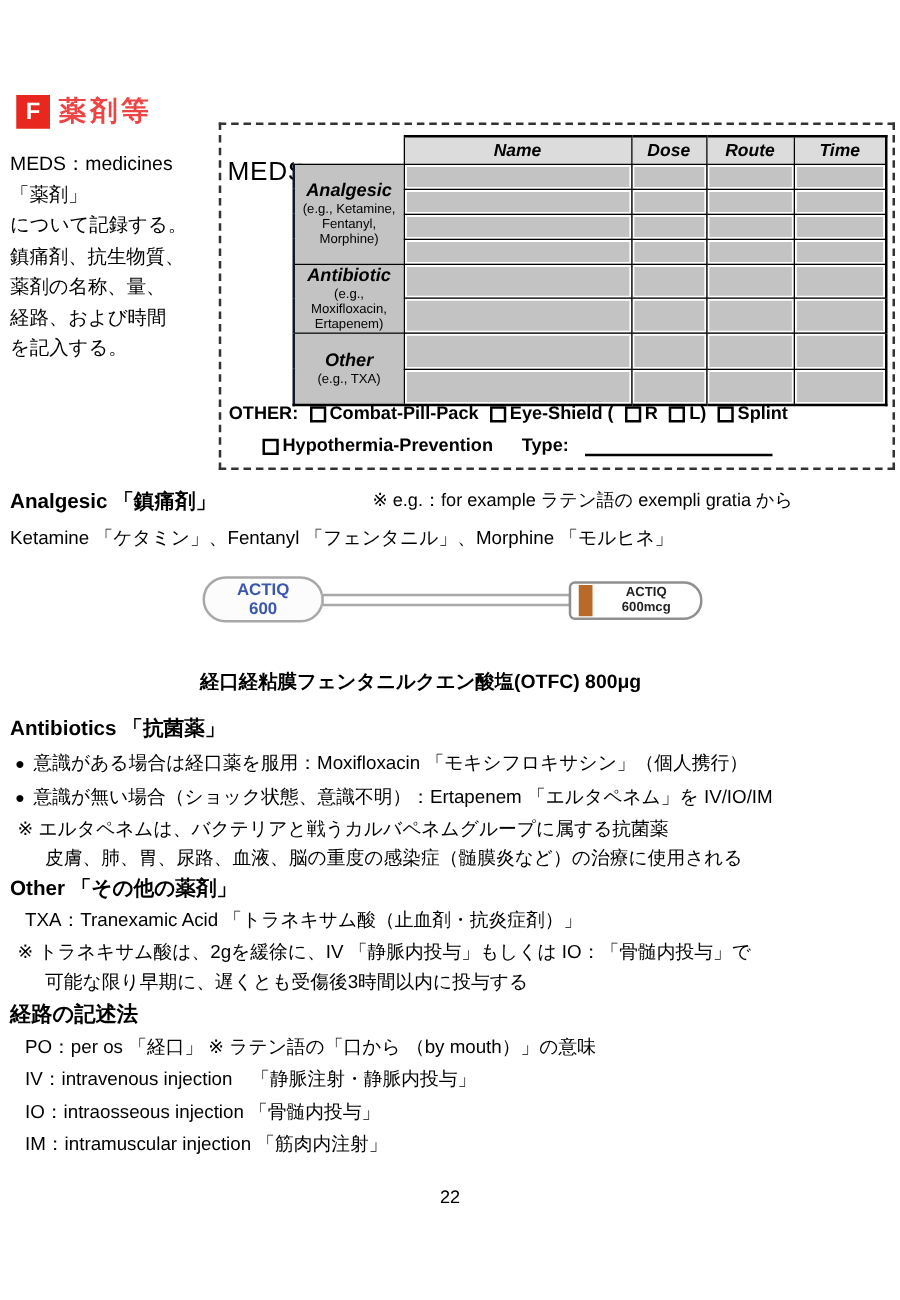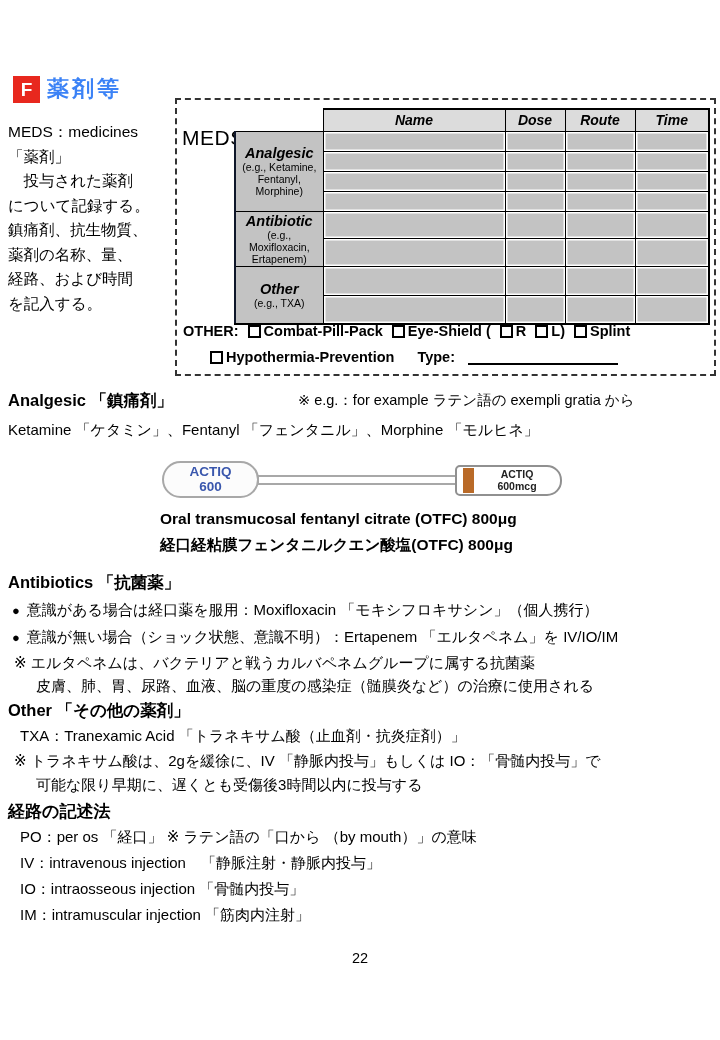--- a/index.html
+++ b/index.html
@@ -2,21 +2,21 @@
 <html><head>
 <meta charset="utf-8">
 <style>
 * { margin:0; padding:0; box-sizing:border-box; }
 html,body { background:#ffffff; }
 .page { position:relative; width:720px; height:1040px; background:#fff; font-family:"Liberation Sans","DejaVu Sans",sans-serif; color:#000; overflow:hidden; }
 .abs { position:absolute; }
 
 
 .f-badge { left:13px; top:76px; width:27px; height:27px; background:#e8281e; color:#fff; font-weight:bold; font-size:19px; display:flex; align-items:center; justify-content:center; }
-.page-title { left:47px; top:74px; font-size:22px; font-weight:bold; color:#3b82f6; letter-spacing:3px; }
+.page-title { left:47px; top:74px; font-size:22px; font-weight:bold; color:#ef4444; letter-spacing:3px; }
 
 
 .intro { left:8px; top:120px; width:170px; font-size:15.5px; line-height:24.5px; }
 
 
 .meds-box { left:175px; top:98px; width:541px; height:278px; border:2px dashed #333; }
 .meds-label { position:absolute; left:5px; top:26px; font-weight:normal; font-size:21px; letter-spacing:0.5px; }
 .meds-table { position:absolute; left:57px; top:8px; border-collapse:collapse; table-layout:fixed;padding-left:39px; }
 .meds-table th, .meds-table td { border:1px solid #000; padding:0; }
 .meds-table th { background:#dcdcdc; font-style:italic; font-weight:bold; font-size:14px; height:22px; border-top:2px solid #000; }
@@ -64,21 +64,20 @@
 <body>
 
 <div class="page">
 
   <div class="abs f-badge">F</div>
   <div class="abs page-title">薬剤等</div>
 
   <div class="abs intro">
     <div>MEDS：medicines</div>
     <div>「薬剤」</div>
-    <div>　投与された薬剤</div>
     <div>について記録する。</div>
     <div>鎮痛剤、抗生物質、</div>
     <div>薬剤の名称、量、</div>
     <div>経路、および時間</div>
     <div>を記入する。</div>
   </div>
 
   <div class="abs meds-box">
     <div class="meds-label">MEDS:</div>
 
@@ -201,21 +200,20 @@
     <div class="stick"></div>
     <div class="handle">
       <div class="band"></div>
       <div class="handle-text">
         <div>ACTIQ</div>
         <div>600mcg</div>
       </div>
     </div>
   </div>
 
-  <div class="abs cap" style="left:160px; top:510px;">Oral transmucosal fentanyl citrate (OTFC) 800μg</div>
   <div class="abs cap" style="left:160px; top:535px;">経口経粘膜フェンタニルクエン酸塩(OTFC) 800μg</div>
 
   <div class="abs h16" style="left:8px; top:572px;">Antibiotics 「抗菌薬」</div>
 
   <div class="abs bline" style="left:12px; top:601px;">
     <span class="bullet">●</span>
     <span>意識がある場合は経口薬を服用：Moxifloxacin 「モキシフロキサシン」（個人携行）</span>
   </div>
   <div class="abs bline" style="left:12px; top:628px;">
     <span class="bullet">●</span>

